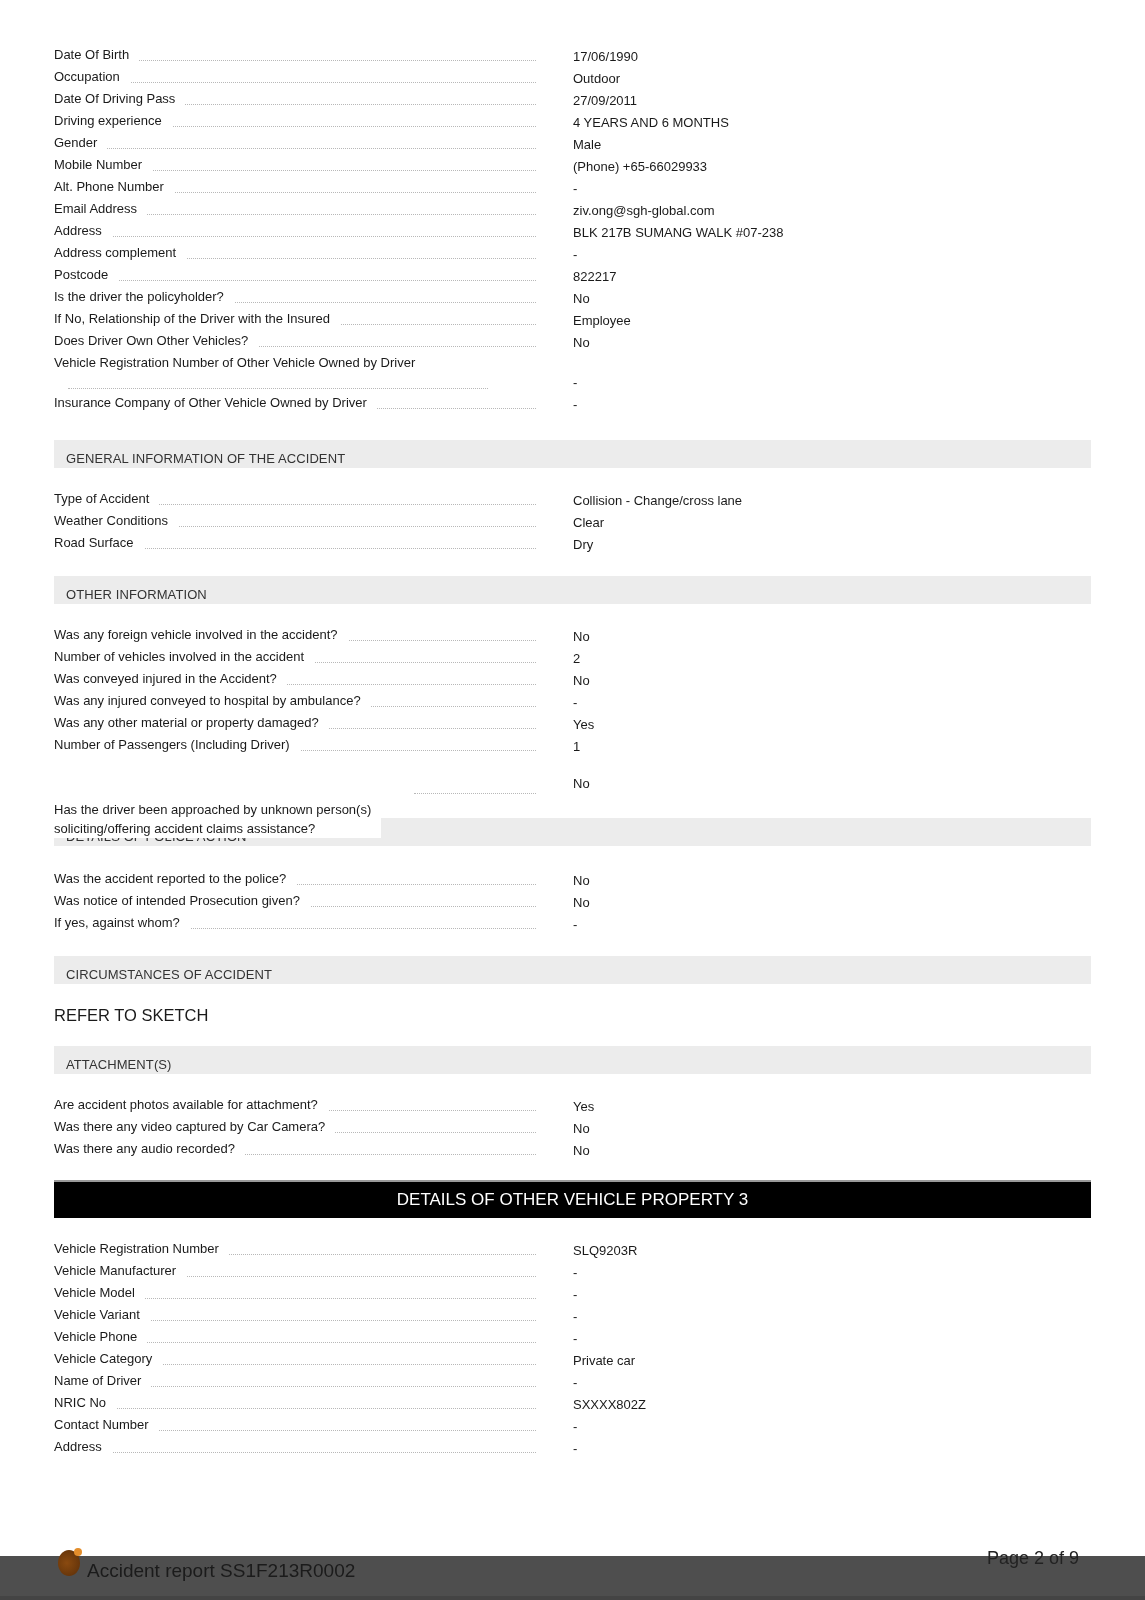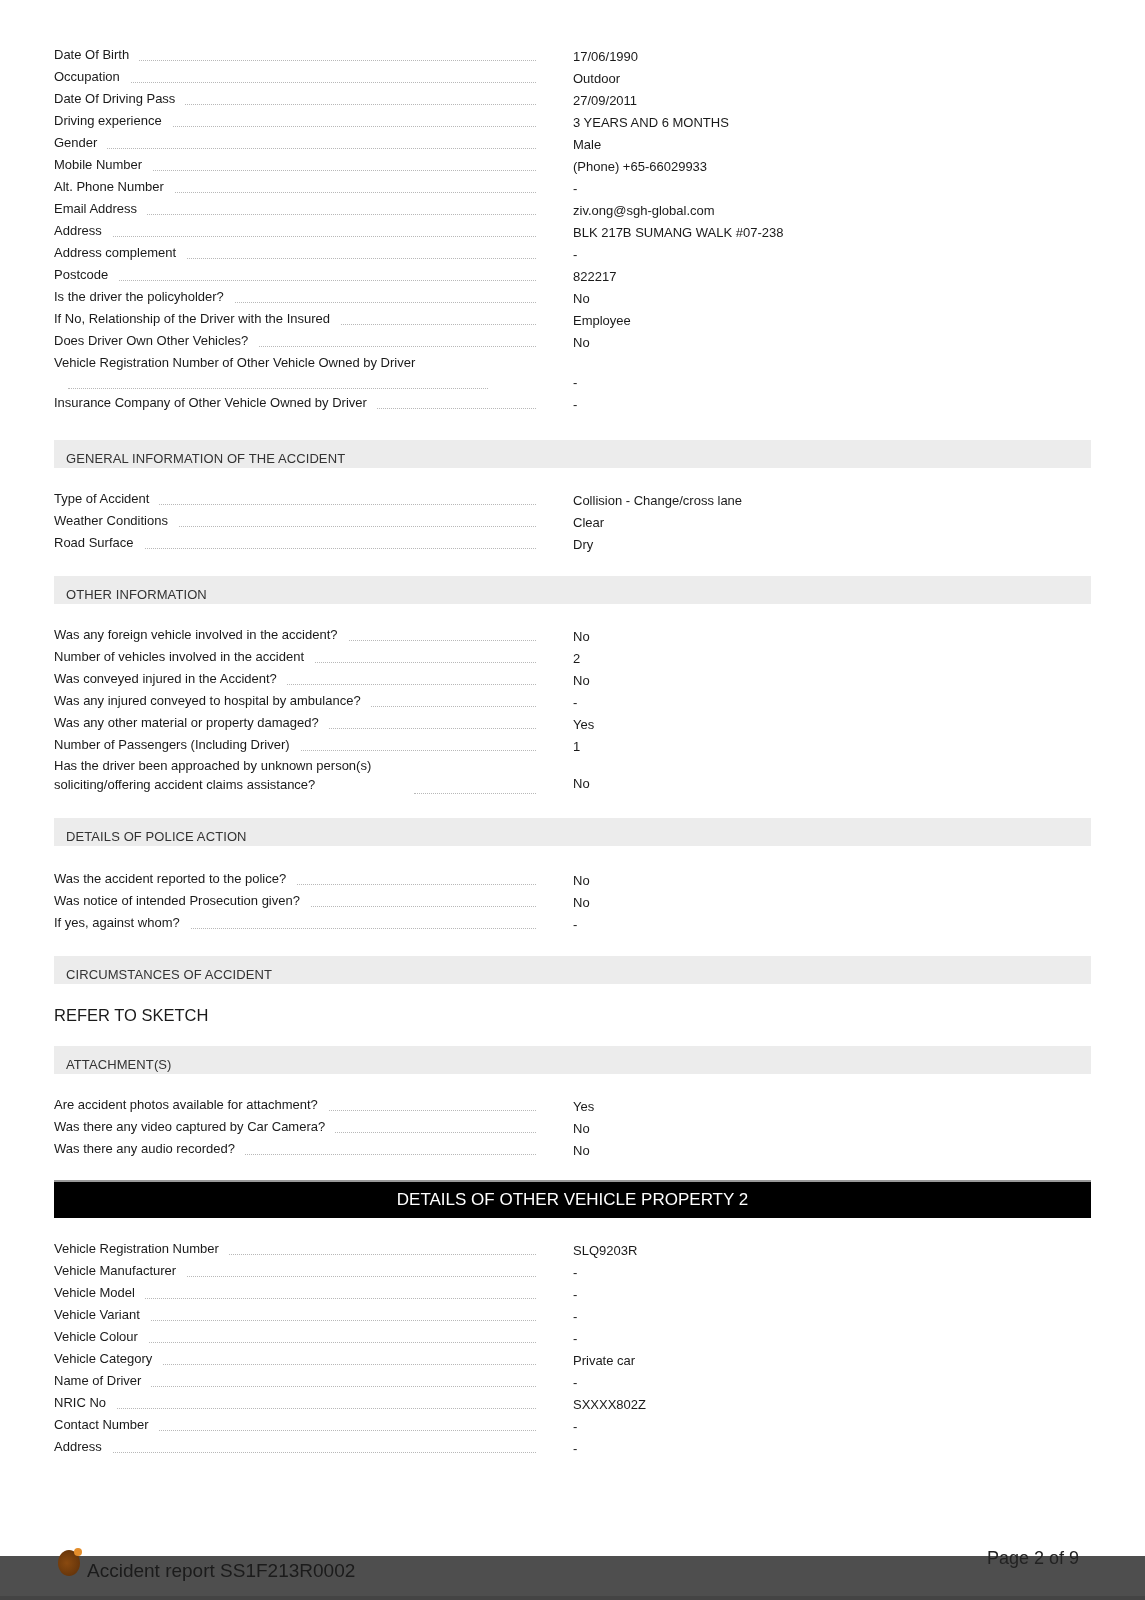--- a/index.html
+++ b/index.html
@@ -14,21 +14,21 @@
   .row .dots {
     position: absolute; left: 0; width: 482px; top: 15px; height: 1px;
     border-bottom: 1px dotted #b8b8b8;
   }
   .row .value { position: absolute; left: 519px; top: 2px; white-space: nowrap; }
   .row.tall { height: 40px; }
   .row.tall .label { line-height: 21px; }
   .row.tall .dots { top: 35px; }
   .row.tall .value { top: 20px; }
   .row.tall-wrap { height: 38px; }
-  .row.tall-wrap .label { line-height: 19px; }
+  .row.tall-wrap .label { line-height: 19px; margin-top: 44px; }
   .row.tall-wrap .dots { top: 36px; left: 360px; width: 122px; }
   .row.tall-wrap .value { top: 17px; }
   .sec {
     background: #ececec; height: 28px; line-height: 38px;
     font-size: 13px; color: #333; padding-left: 12px; letter-spacing: 0.1px;
   }
   .black-sec {
     background: #000; color: #fff; height: 36px; line-height: 36px;
     text-align: center; font-size: 17px; border-top: 2px solid #999;
   }
@@ -66,21 +66,21 @@
         <span class="value">Outdoor</span>
       </div>
     <div class="row">
         <span class="dots"></span>
         <span class="label">Date Of Driving Pass</span>
         <span class="value">27/09/2011</span>
       </div>
     <div class="row">
         <span class="dots"></span>
         <span class="label">Driving experience</span>
-        <span class="value">3 YEARS AND 6 MONTHS</span>
+        <span class="value">4 YEARS AND 6 MONTHS</span>
       </div>
     <div class="row">
         <span class="dots"></span>
         <span class="label">Gender</span>
         <span class="value">Male</span>
       </div>
     <div class="row">
         <span class="dots"></span>
         <span class="label">Mobile Number</span>
         <span class="value">(Phone) +65-66029933</span>
@@ -243,21 +243,21 @@
         <span class="value">No</span>
       </div>
     <div class="row">
         <span class="dots"></span>
         <span class="label">Was there any audio recorded?</span>
         <span class="value">No</span>
       </div>
   </div>
 
   <div style="height:20px"></div>
-  <div class="black-sec">DETAILS OF OTHER VEHICLE PROPERTY 2</div>
+  <div class="black-sec">DETAILS OF OTHER VEHICLE PROPERTY 3</div>
   <div style="height:20px"></div>
   <div>
     <div class="row">
         <span class="dots"></span>
         <span class="label">Vehicle Registration Number</span>
         <span class="value">SLQ9203R</span>
       </div>
     <div class="row">
         <span class="dots"></span>
         <span class="label">Vehicle Manufacturer</span>
@@ -268,21 +268,21 @@
         <span class="label">Vehicle Model</span>
         <span class="value">-</span>
       </div>
     <div class="row">
         <span class="dots"></span>
         <span class="label">Vehicle Variant</span>
         <span class="value">-</span>
       </div>
     <div class="row">
         <span class="dots"></span>
-        <span class="label">Vehicle Colour</span>
+        <span class="label">Vehicle Phone</span>
         <span class="value">-</span>
       </div>
     <div class="row">
         <span class="dots"></span>
         <span class="label">Vehicle Category</span>
         <span class="value">Private car</span>
       </div>
     <div class="row">
         <span class="dots"></span>
         <span class="label">Name of Driver</span>

